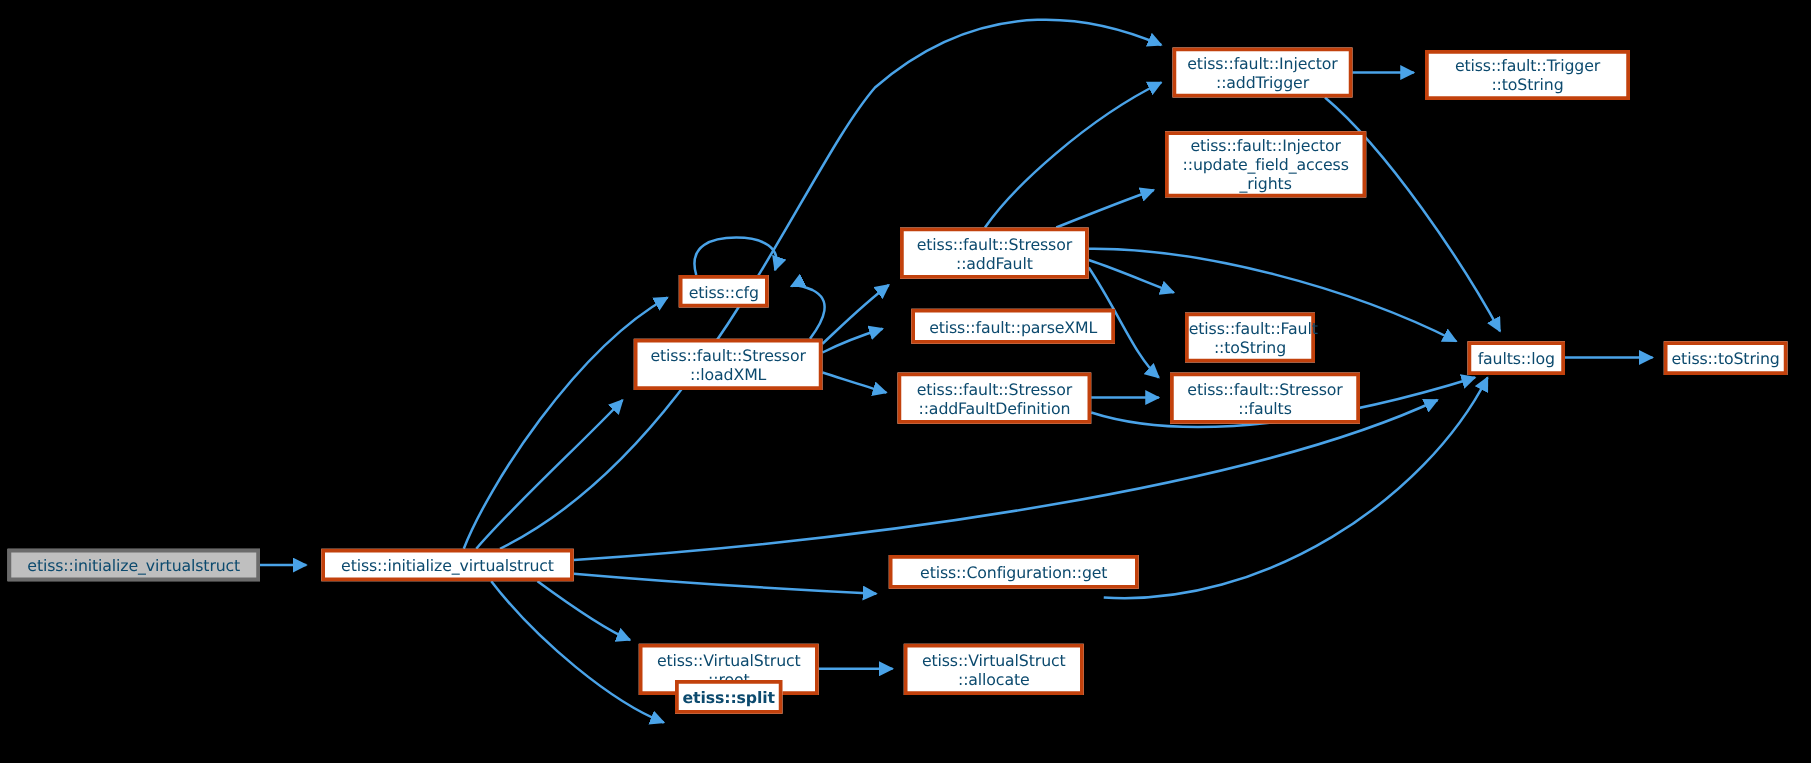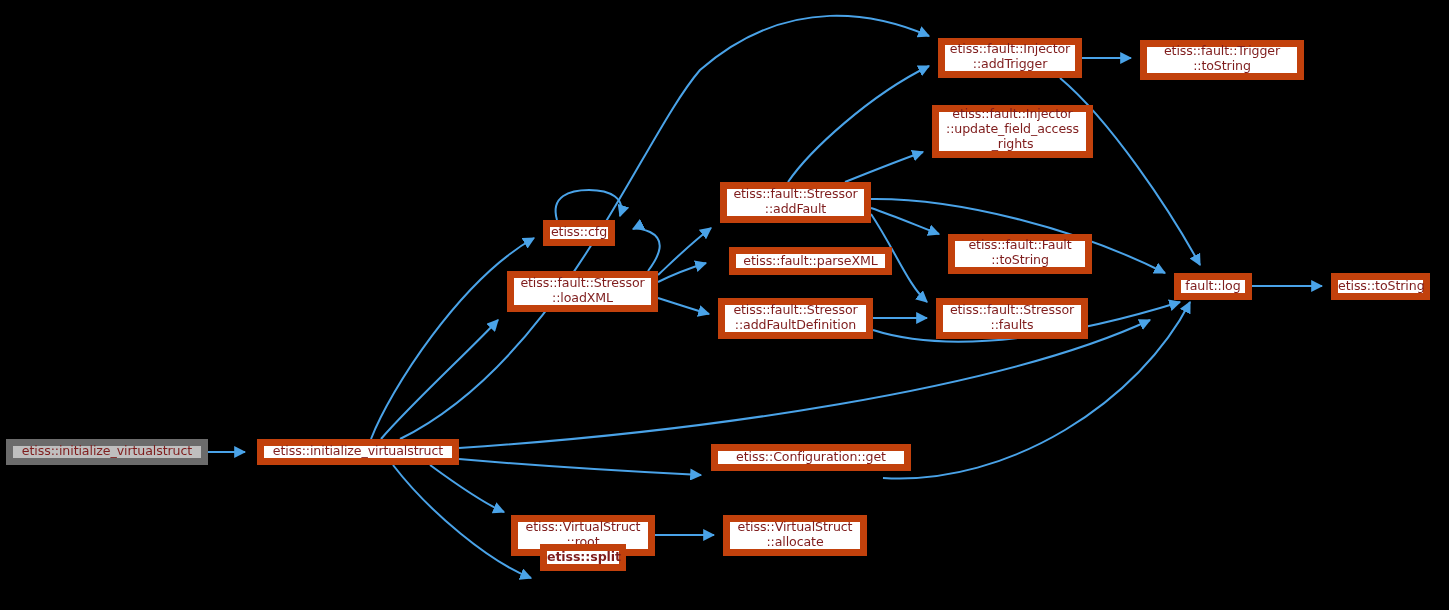--- a/index.html
+++ b/index.html
@@ -18,27 +18,27 @@
   #edge-layer {
     position: absolute;
     left: 0; top: 0;
     width: 1449px;
     height: 610px;
   }
   .node {
     position: absolute;
     box-sizing: border-box;
     background: #ffffff;
-    border: 7px solid #c2410c;
-    color: #7f1d1d;
+    border: 3px solid #c2410c;
+    color: #0c4a6e;
     font-size: 12.6px;
     line-height: 15px;
     text-align: center;
     display: flex;
-    align-items: flex-end;
+    align-items: center;
     justify-content: center;
     white-space: pre;
     letter-spacing: -0.1px;
     z-index: 5;
   }
   .node.root {
     background: #bfbfbf;
     border-color: #6b6b6b;
   }
   .node-label {
@@ -97,25 +97,25 @@
       <div class="node" style="left: 715px; top: 247px; width: 163px; height: 28px; margin-left: 14px;"><span class="node-label">etiss::fault::parseXML</span></div>
       <div class="node" style="left: 718px; top: 298px; width: 155px; height: 41px;"><span class="node-label">etiss::fault::Stressor
 ::addFaultDefinition</span></div>
       <div class="node" style="left: 938px; top: 38px; width: 144px; height: 40px;"><span class="node-label">etiss::fault::Injector
 ::addTrigger</span></div>
       <div class="node" style="left: 932px; top: 105px; width: 161px; height: 53px;"><span class="node-label">etiss::fault::Injector
 ::update_field_access
 _rights</span></div>
       <div class="node" style="left: 1140px; top: 40px; width: 164px; height: 40px;"><span class="node-label">etiss::fault::Trigger
 ::toString</span></div>
-      <div class="node" style="left: 948px; top: 234px; width: 144px; height: 40px;"><span class="node-label">etiss::fault::Fault
+      <div class="node" style="left: 948px; top: 250px; width: 104px; height: 40px;"><span class="node-label">etiss::fault::Fault
 ::toString</span></div>
       <div class="node" style="left: 936px; top: 298px; width: 152px; height: 41px;"><span class="node-label">etiss::fault::Stressor
 ::faults</span></div>
-      <div class="node" style="left: 1174px; top: 273px; width: 78px; height: 27px;"><span class="node-label">fault::log</span></div>
+      <div class="node" style="left: 1174px; top: 273px; width: 78px; height: 27px;"><span class="node-label">faults::log</span></div>
       <div class="node" style="left: 1331px; top: 273px; width: 99px; height: 27px;"><span class="node-label">etiss::toString</span></div>
       <div class="node" style="left: 711px; top: 444px; width: 200px; height: 27px;"><span class="node-label">etiss::Configuration::get</span></div>
       <div class="node" style="left: 511px; top: 515px; width: 144px; height: 41px;"><span class="node-label">etiss::VirtualStruct
 ::root</span></div>
       <div class="node" style="left: 723px; top: 515px; width: 144px; height: 41px;"><span class="node-label">etiss::VirtualStruct
 ::allocate</span></div>
       <div class="node" style="left: 540px; top: 544px; width: 86px; height: 27px; font-weight: bold;"><span class="node-label">etiss::split</span></div>
     </div>
 
 </div>

